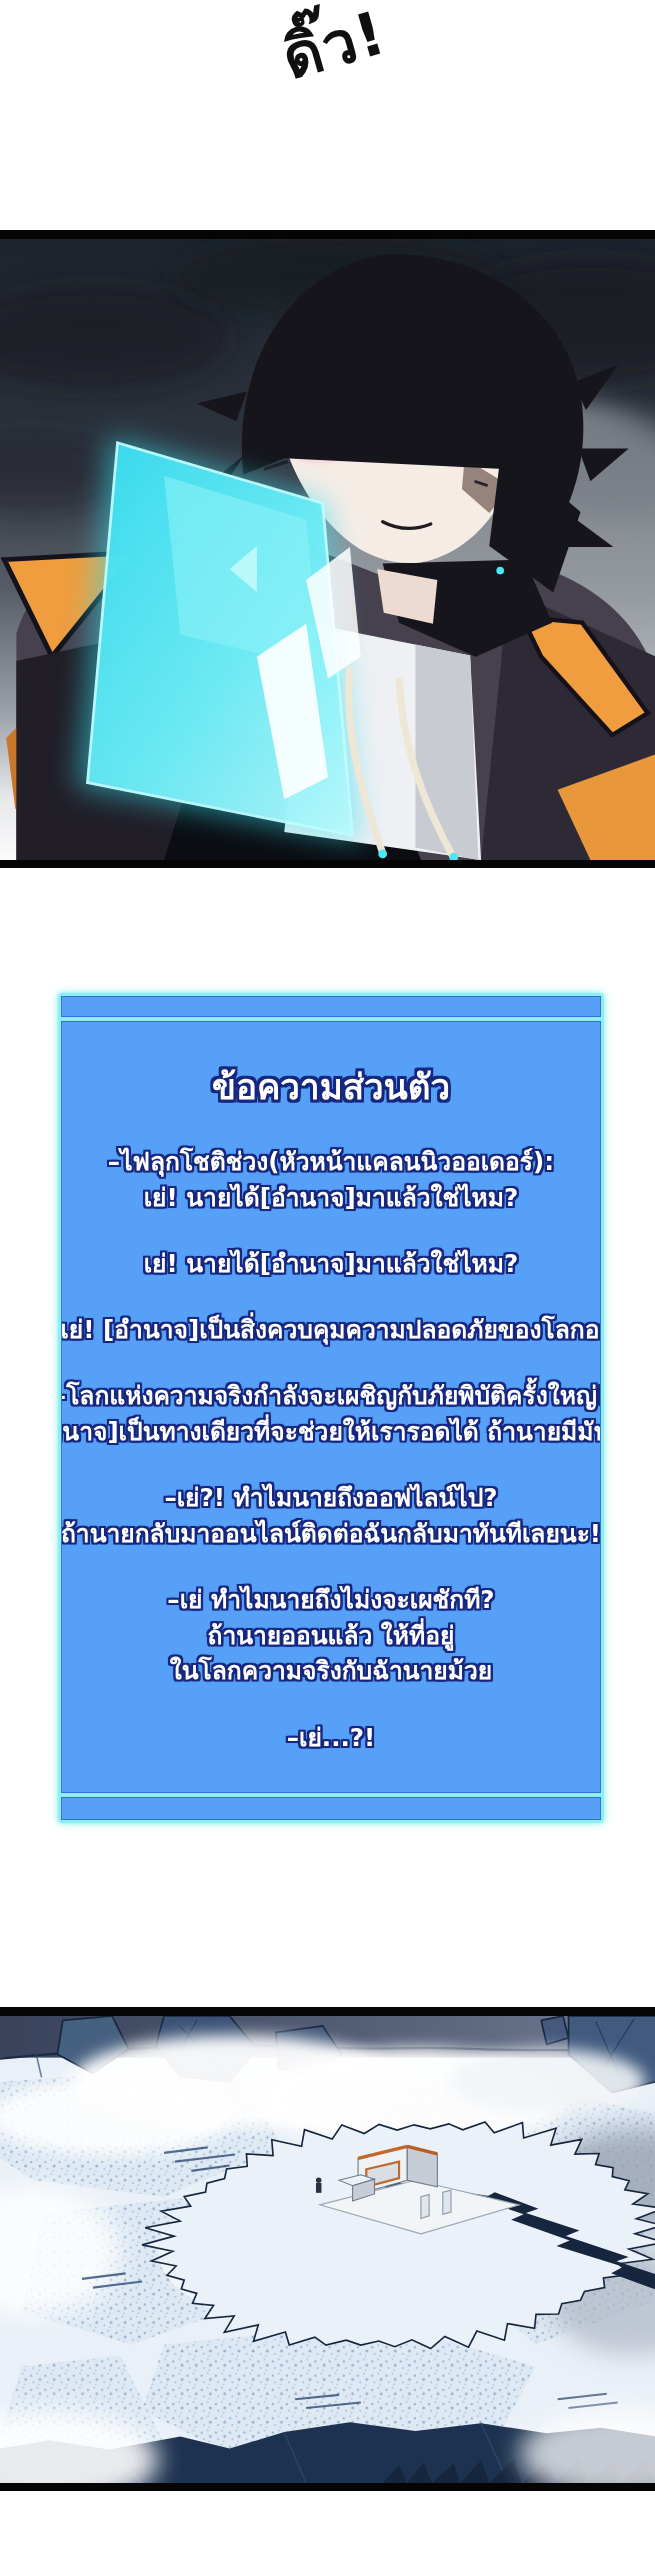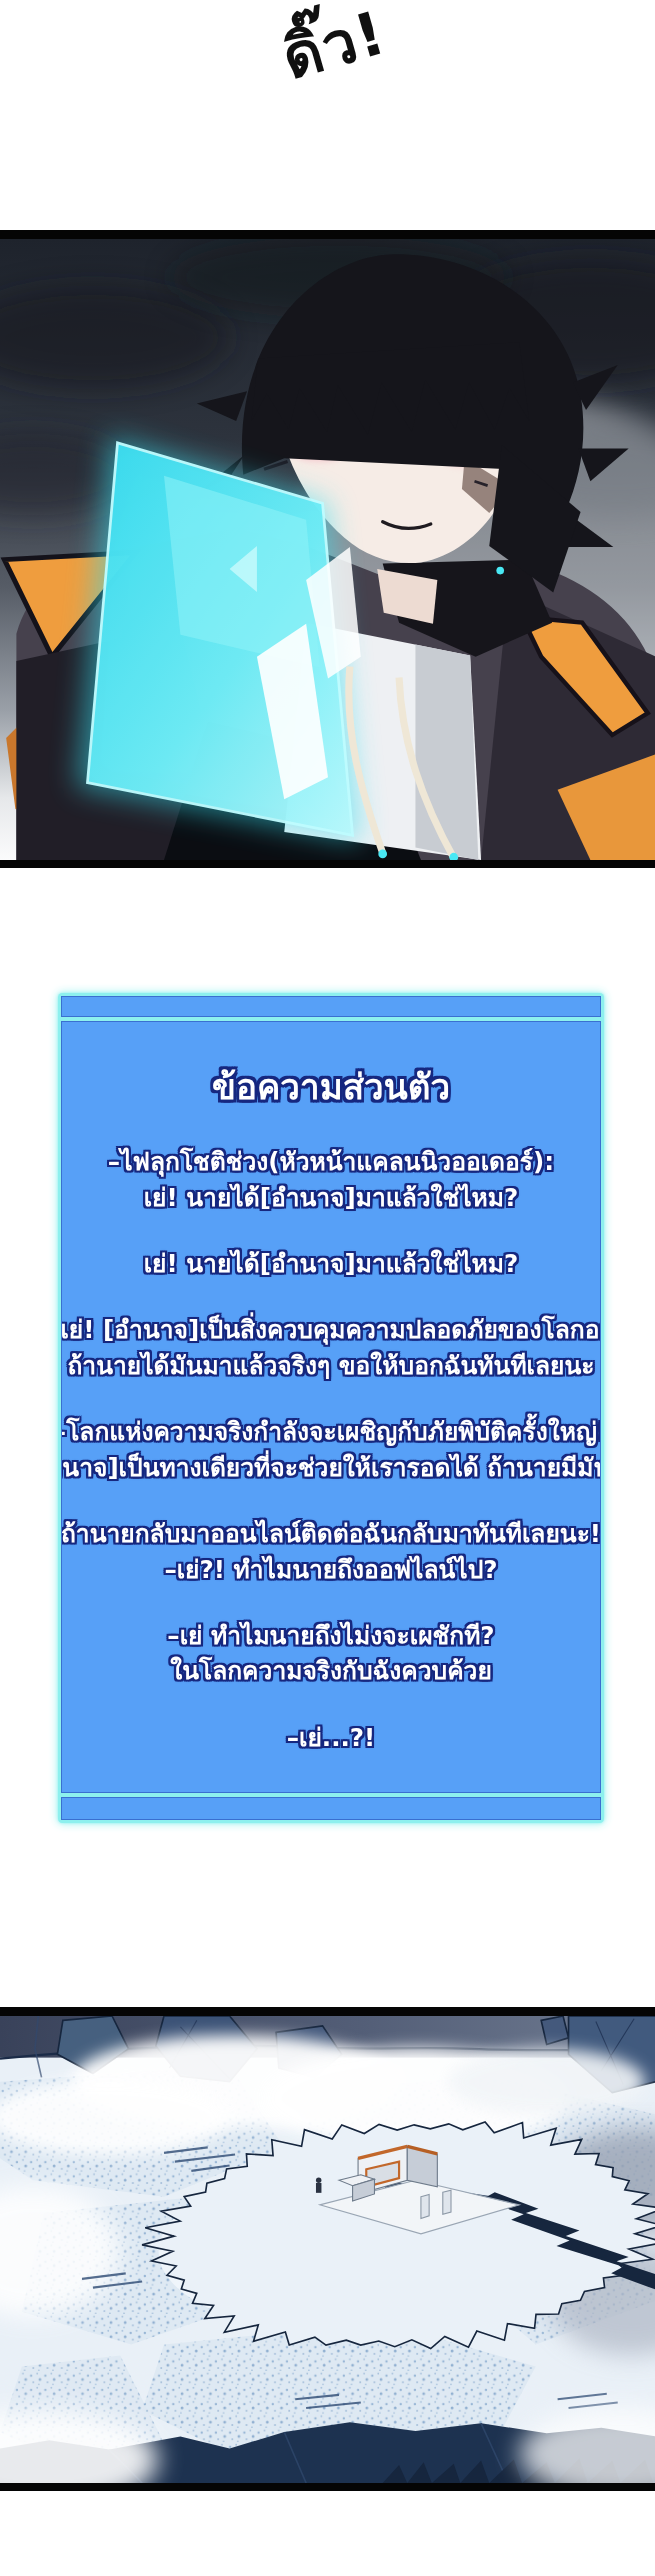--- a/index.html
+++ b/index.html
@@ -162,33 +162,33 @@
       <div class="msg-title">ข้อความส่วนตัว</div>
       <div class="msg-par">
         <div class="msg-line">–ไฟลุกโชติช่วง(หัวหน้าแคลนนิวออเดอร์):</div>
         <div class="msg-line">เย่! นายได้[อำนาจ]มาแล้วใช่ไหม?</div>
       </div>
       <div class="msg-par">
         <div class="msg-line">เย่! นายได้[อำนาจ]มาแล้วใช่ไหม?</div>
       </div>
       <div class="msg-par">
         <div class="msg-line">–เย่! [อำนาจ]เป็นสิ่งควบคุมความปลอดภัยของโลกอยู่</div>
-        <div class="msg-line">ถ้านายได้มันมาแล้วจริงๆ ขอให้บอกฉันทันทีเลยนะ</div>
       </div>
       <div class="msg-par">
         <div class="msg-line">–โลกแห่งความจริงกำลังจะเผชิญกับภัยพิบัติครั้งใหญ่!</div>
         <div class="msg-line">[อำนาจ]เป็นทางเดียวที่จะช่วยให้เรารอดได้ ถ้านายมีมันอยู่</div>
       </div>
       <div class="msg-par">
+        <div class="msg-line">–เย่?! ทำไมนายถึงออฟไลน์ไป?</div>
         <div class="msg-line">ถ้านายกลับมาออนไลน์ติดต่อฉันกลับมาทันทีเลยนะ!</div>
-        <div class="msg-line">–เย่?! ทำไมนายถึงออฟไลน์ไป?</div>
       </div>
       <div class="msg-par">
         <div class="msg-line">–เย่ ทำไมนายถึงไม่งจะเผชักที?</div>
-        <div class="msg-line">ในโลกความจริงกับฉังควบค้วย</div>
+        <div class="msg-line">ถ้านายออนแล้ว ให้ที่อยู่</div>
+        <div class="msg-line">ในโลกความจริงกับฉัานายม้วย</div>
       </div>
       <div class="msg-par">
         <div class="msg-line">–เย่...?!</div>
       </div>
     </div>
     <div class="band msg-footer"></div>
   </section>
 
   <section class="panel panel-ice">
     <svg viewBox="0 0 1200 853" preserveAspectRatio="none">

